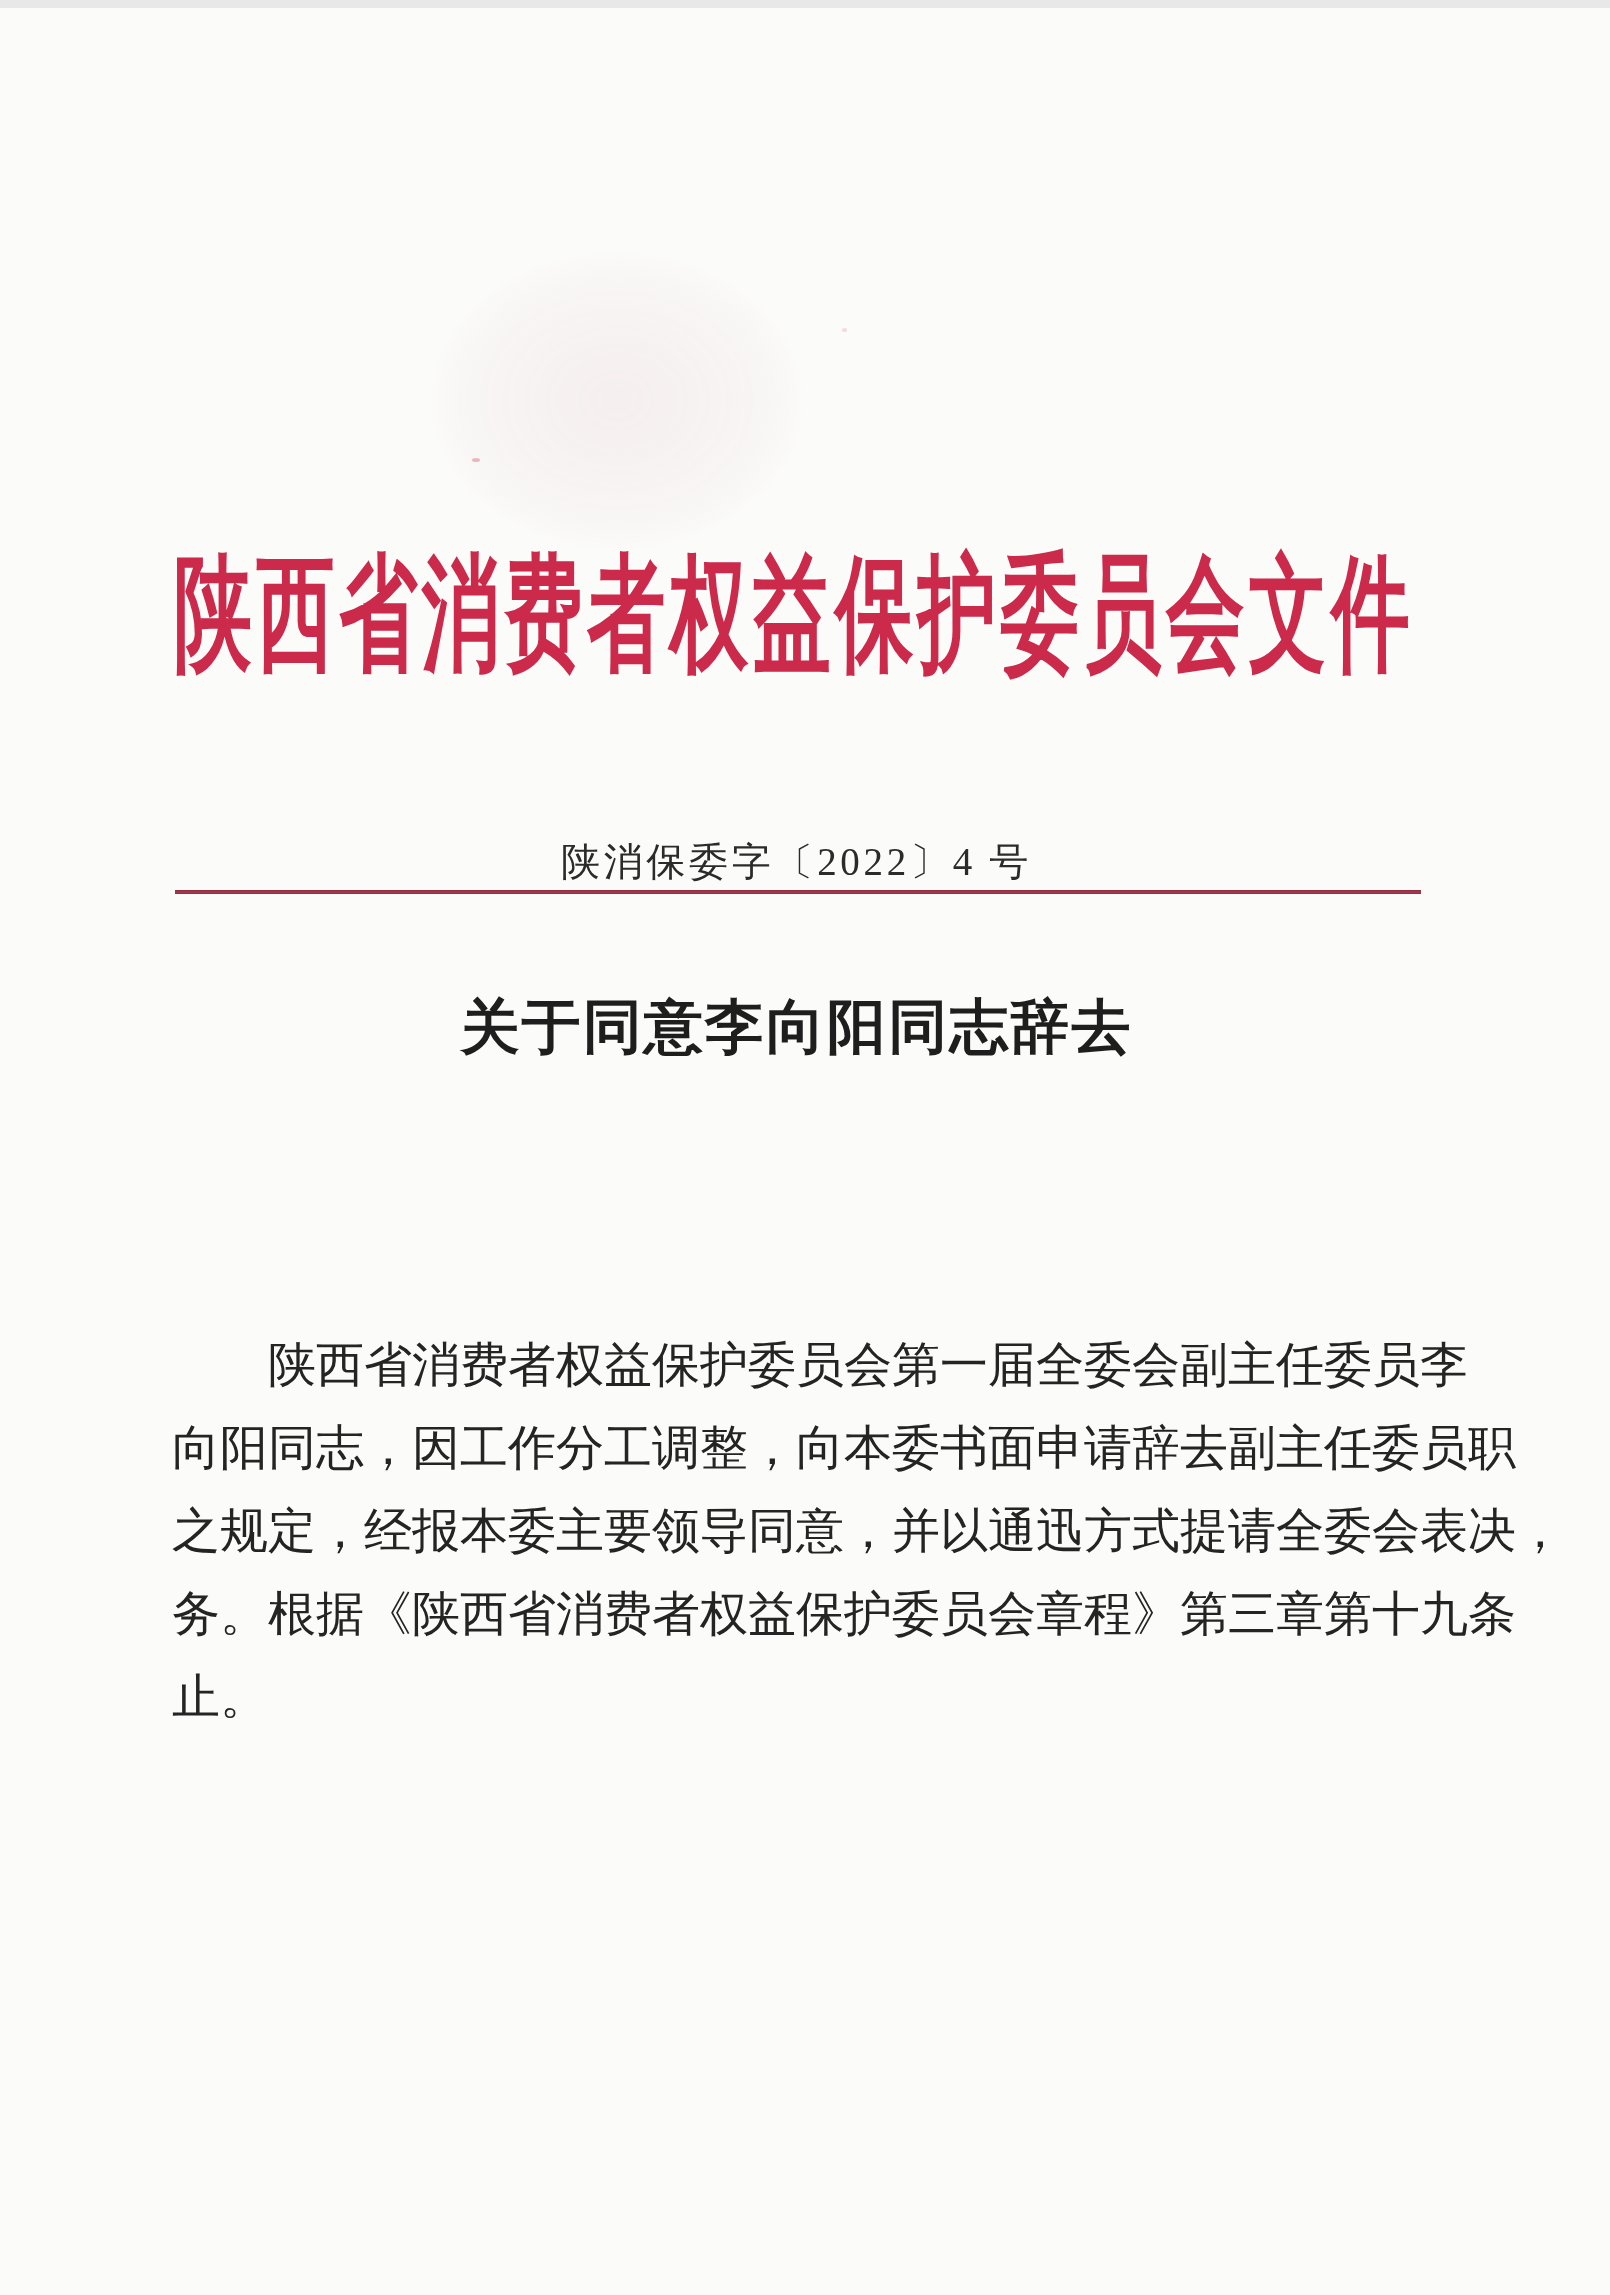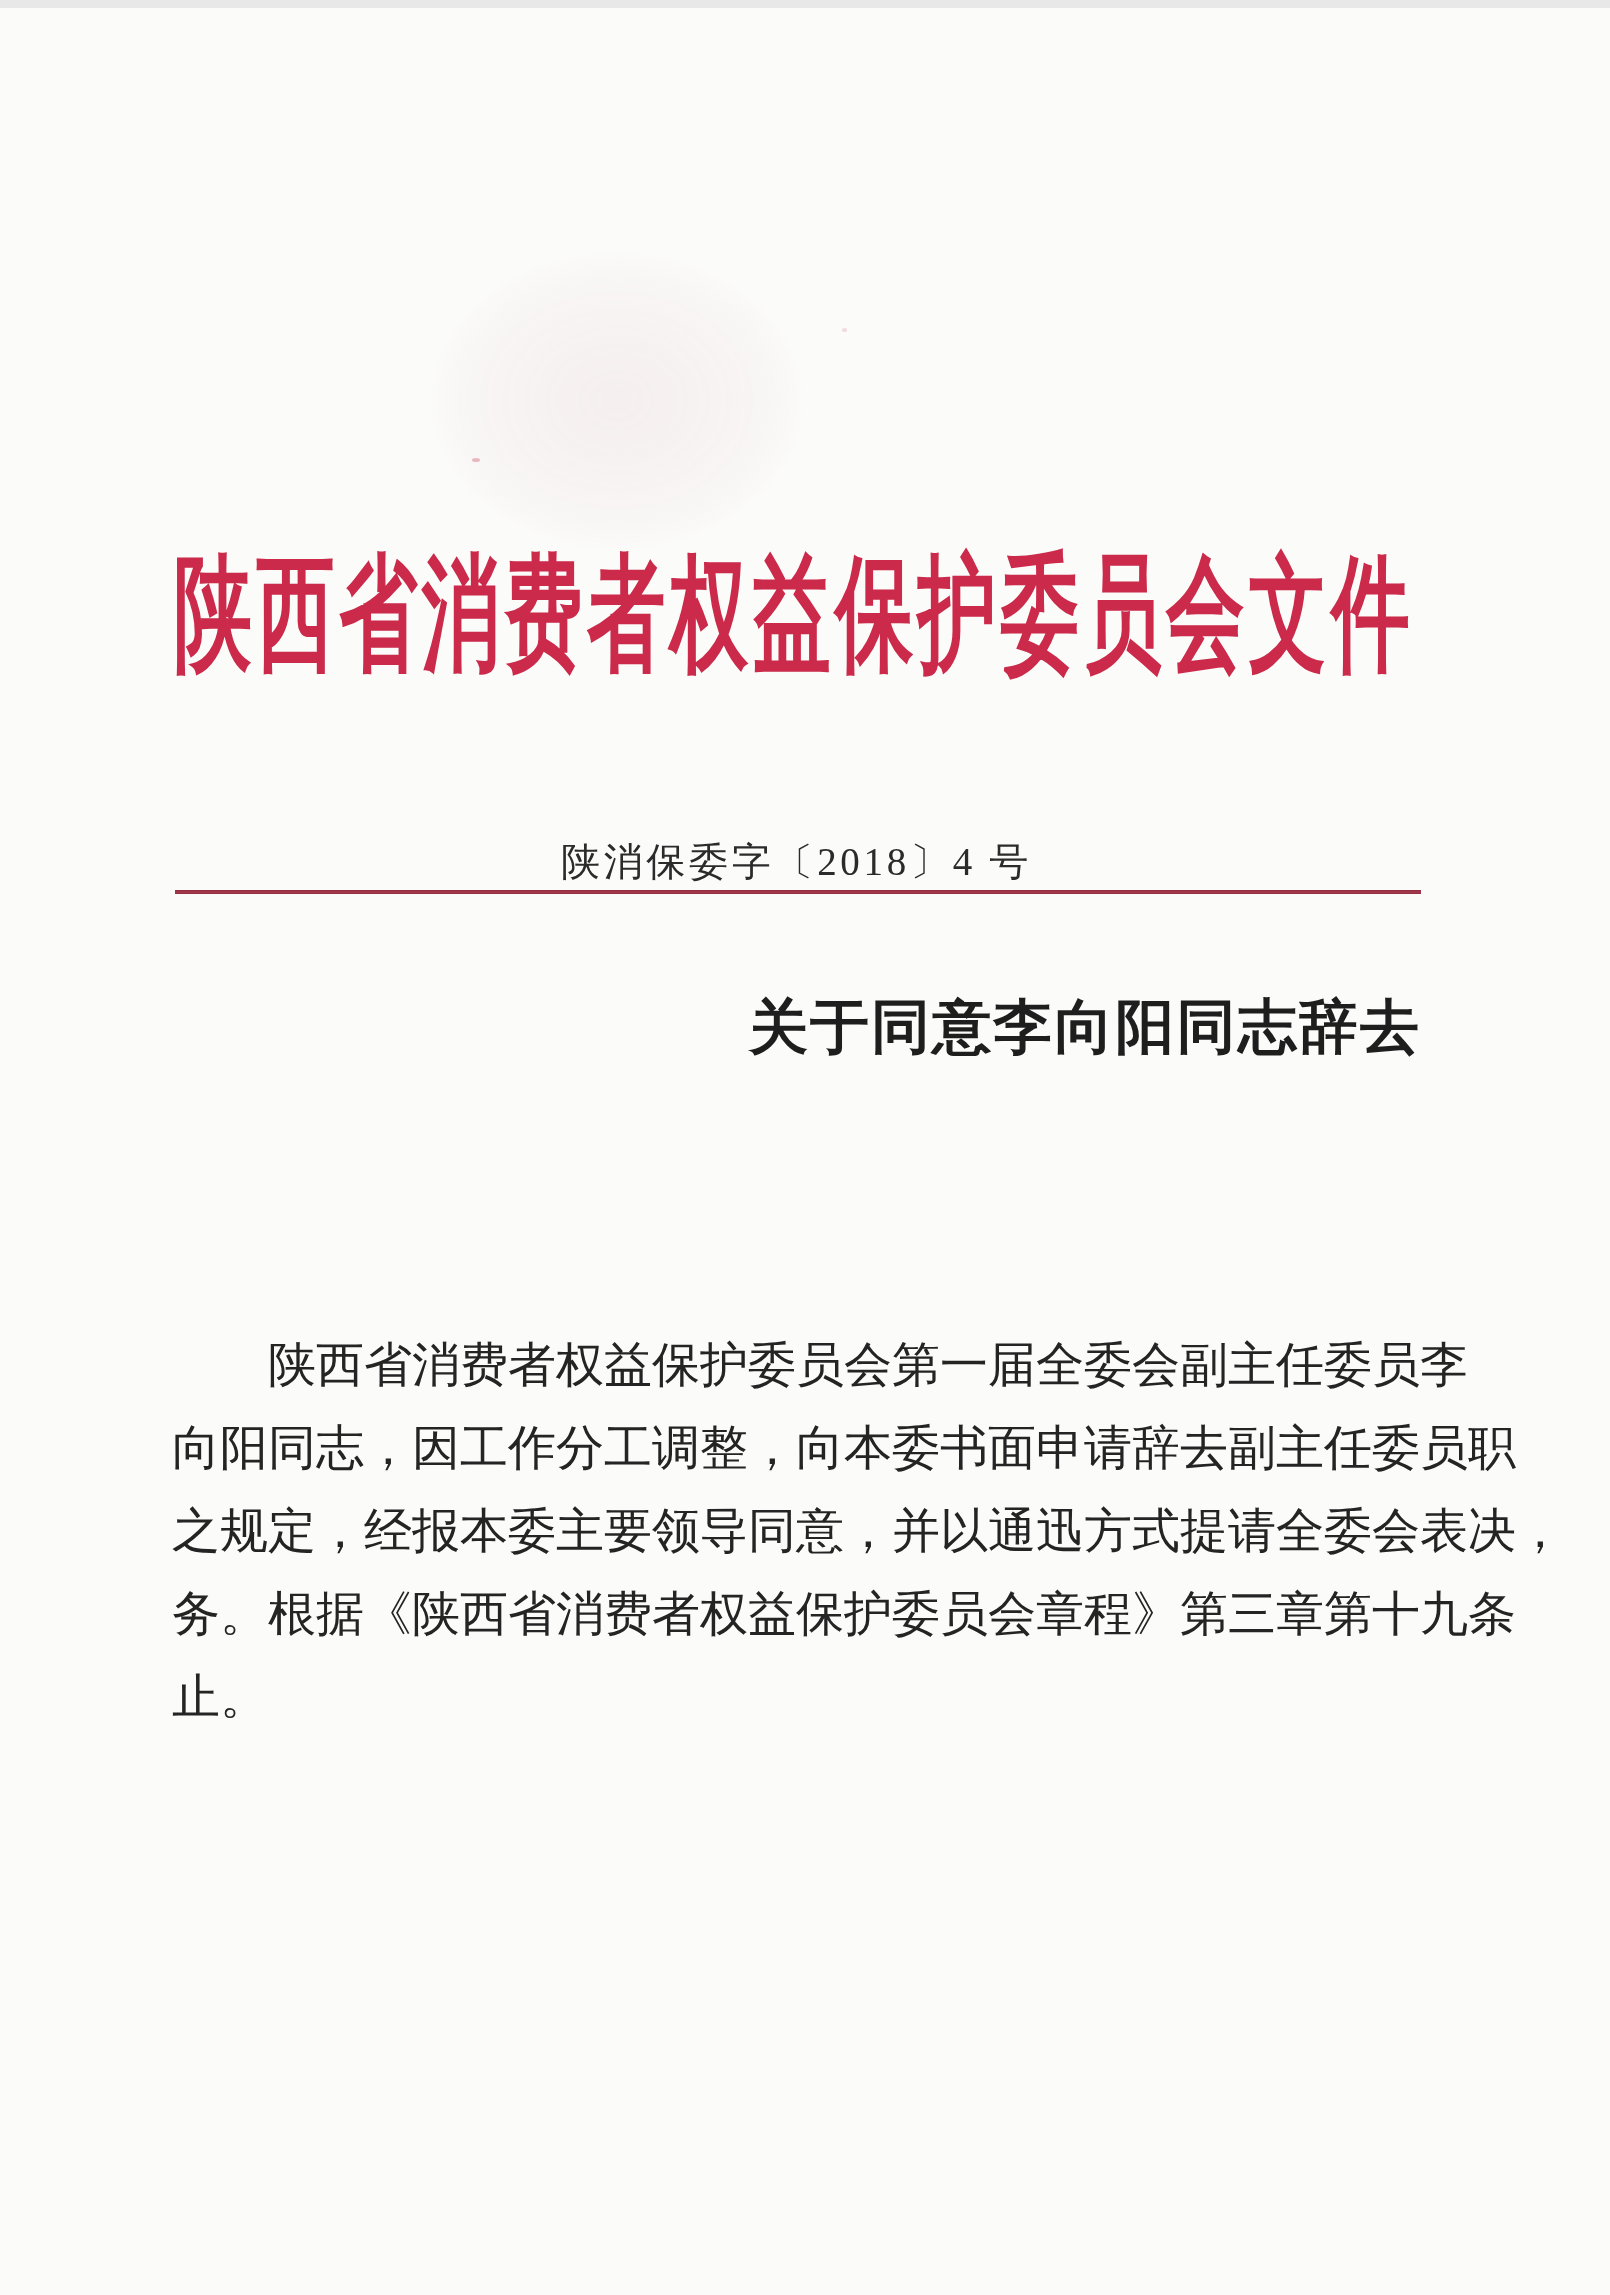--- a/index.html
+++ b/index.html
@@ -79,21 +79,21 @@
     height: 3.7px;
     background: linear-gradient(to bottom, #8c2c3e 0%, #a83a4e 55%, #8c2c3e 100%);
   }
 
   
   .doc-title {
     position: absolute;
     left: 172px;
     top: 976px;
     width: 1249px;
-    text-align: right;
+    text-align: center;
     font-weight: 700;
     font-size: 59px;
     line-height: 87px;
     letter-spacing: 2.1px;
     color: #1e1e1e;
   }
 
   
   .doc-body {
     position: absolute;
@@ -119,21 +119,21 @@
 <body>
 
 <div class="page">
 
   <div class="stamp-ghost"></div>
   <div class="speck s1"></div>
   <div class="speck s2"></div>
 
   <h1 class="banner">陕西省消费者权益保护委员会文件</h1>
 
-  <div class="doc-number">陕消保委字〔2018〕4 号</div>
+  <div class="doc-number">陕消保委字〔2022〕4 号</div>
 
   <div class="red-rule"></div>
 
   <div class="doc-title">
     <div class="title-line">关于同意李向阳同志辞去</div>
   </div>
 
   <div class="doc-body">
     <div class="body-line indent">陕西省消费者权益保护委员会第一届全委会副主任委员李</div>
     <div class="body-line">向阳同志，因工作分工调整，向本委书面申请辞去副主任委员职</div>

